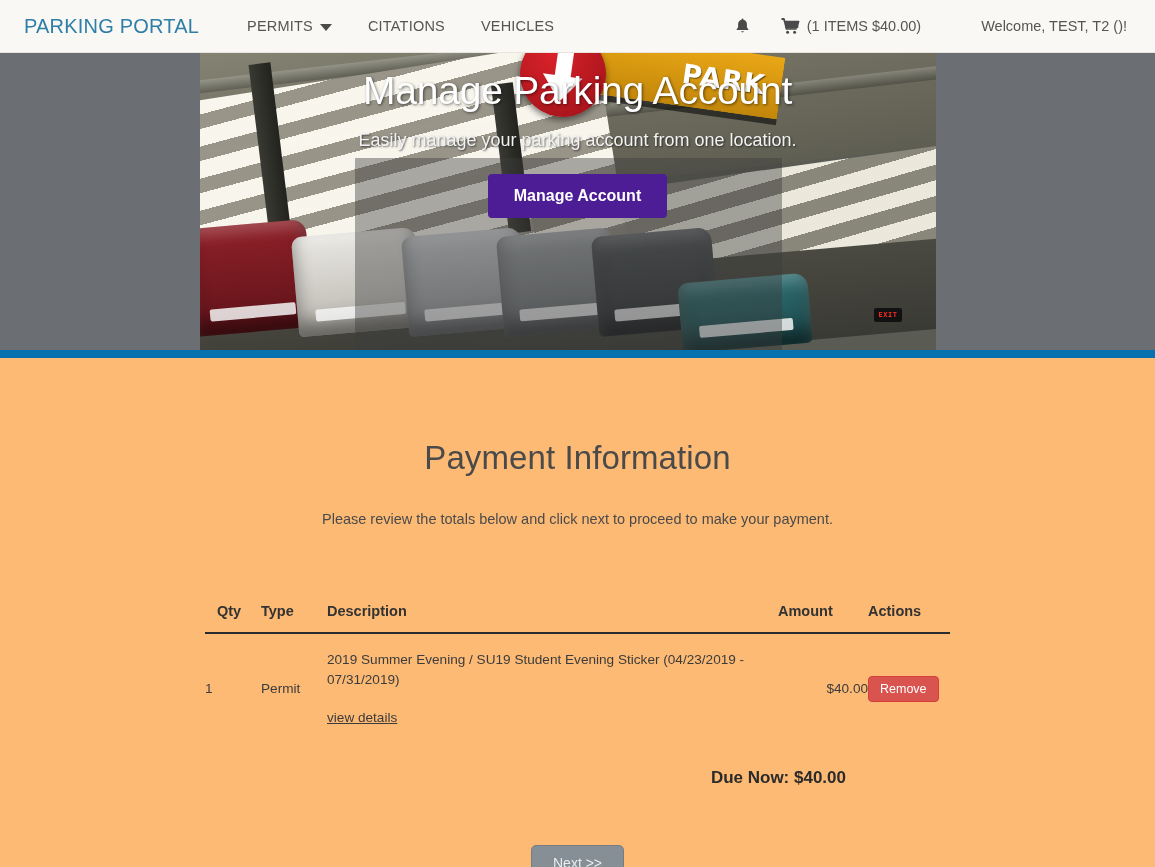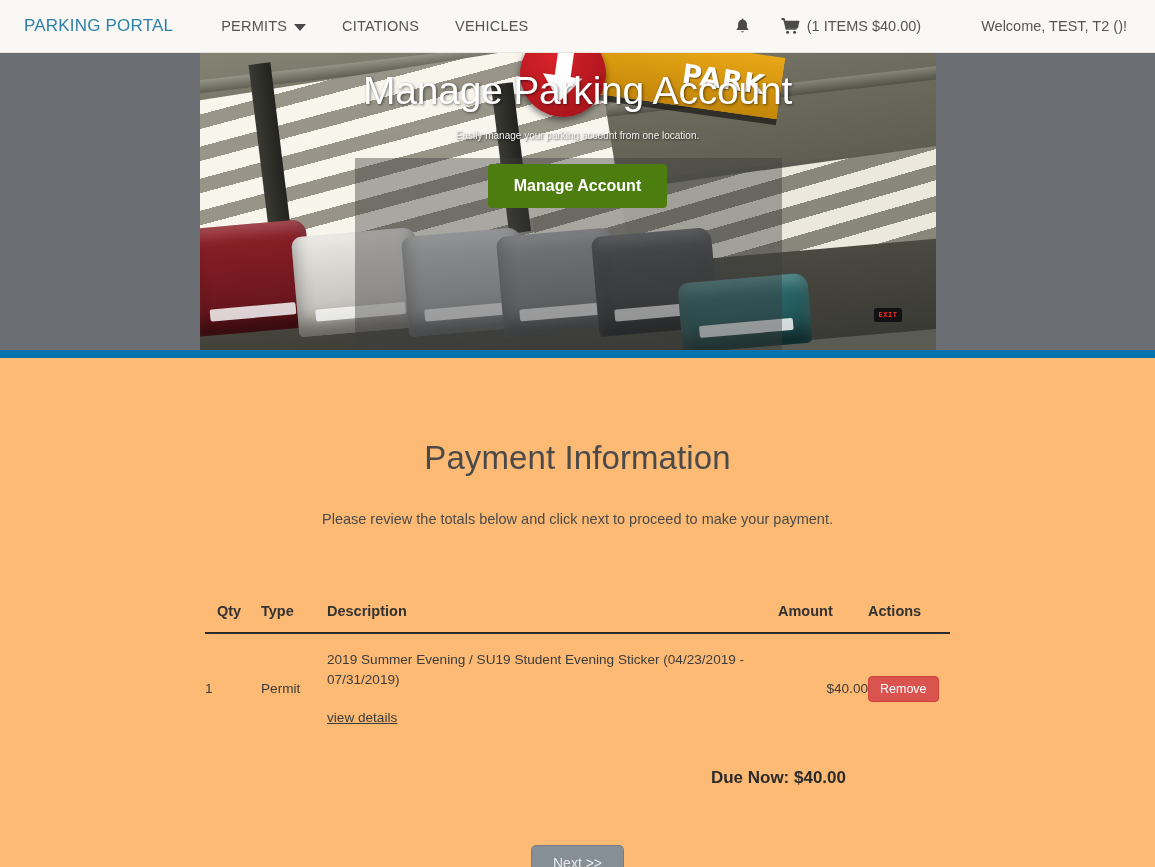--- a/index.html
+++ b/index.html
@@ -24,21 +24,21 @@
     height: 53px;
     background: #faf8f4;
     border-bottom: 1px solid #e8e4dd;
     display: flex;
     align-items: center;
     padding: 0 14px 0 14px;
     width: 100%;
   }
   .brand {
     color: #2e7fa8;
-    font-size: 17px;
+    font-size: 20px;
     letter-spacing: 0.2px;
     text-decoration: none;
     padding: 0 10px;
     white-space: nowrap;
   }
   .nav-links {
     display: flex;
     align-items: center;
     margin-left: 20px;
   }
@@ -252,28 +252,28 @@
   .hero-title {
     color: #ffffff;
     font-size: 39px;
     font-weight: normal;
     margin: 0;
     text-shadow: 1px 1px 3px rgba(0,0,0,.55);
     letter-spacing: -0.2px;
   }
   .hero-sub {
     color: #f2f2f2;
-    font-size: 10px;
+    font-size: 18px;
     margin: 17px 0 0 0;
     text-shadow: 1px 1px 2px rgba(0,0,0,.6);
   }
   .hero-btn {
     display: inline-block;
     margin-top: 23px;
-    background: #4d7c0f;
+    background: #4c1d95;
     color: #ffffff;
     font-size: 16px;
     font-weight: bold;
     border: none;
     border-radius: 4px;
     padding: 13px 26px;
     cursor: pointer;
     font-family: "Liberation Sans", sans-serif;
   }
   .hero-rule {

